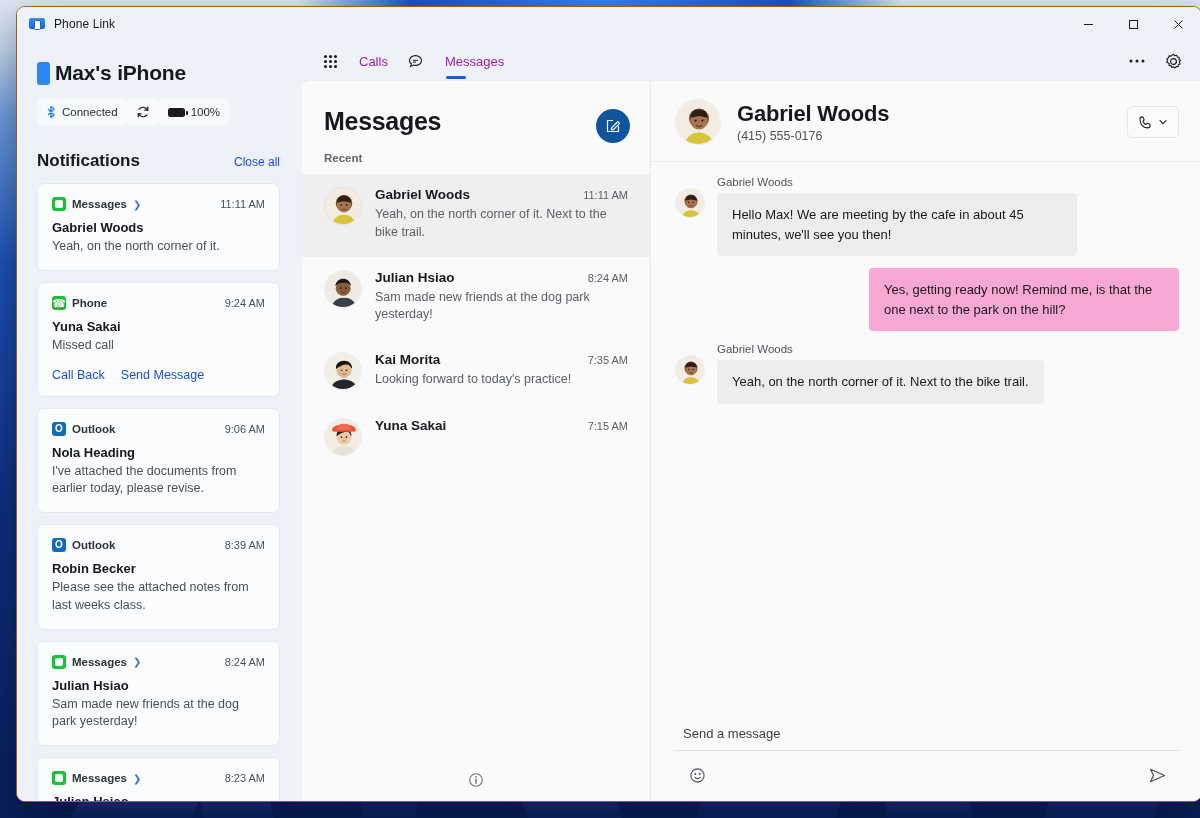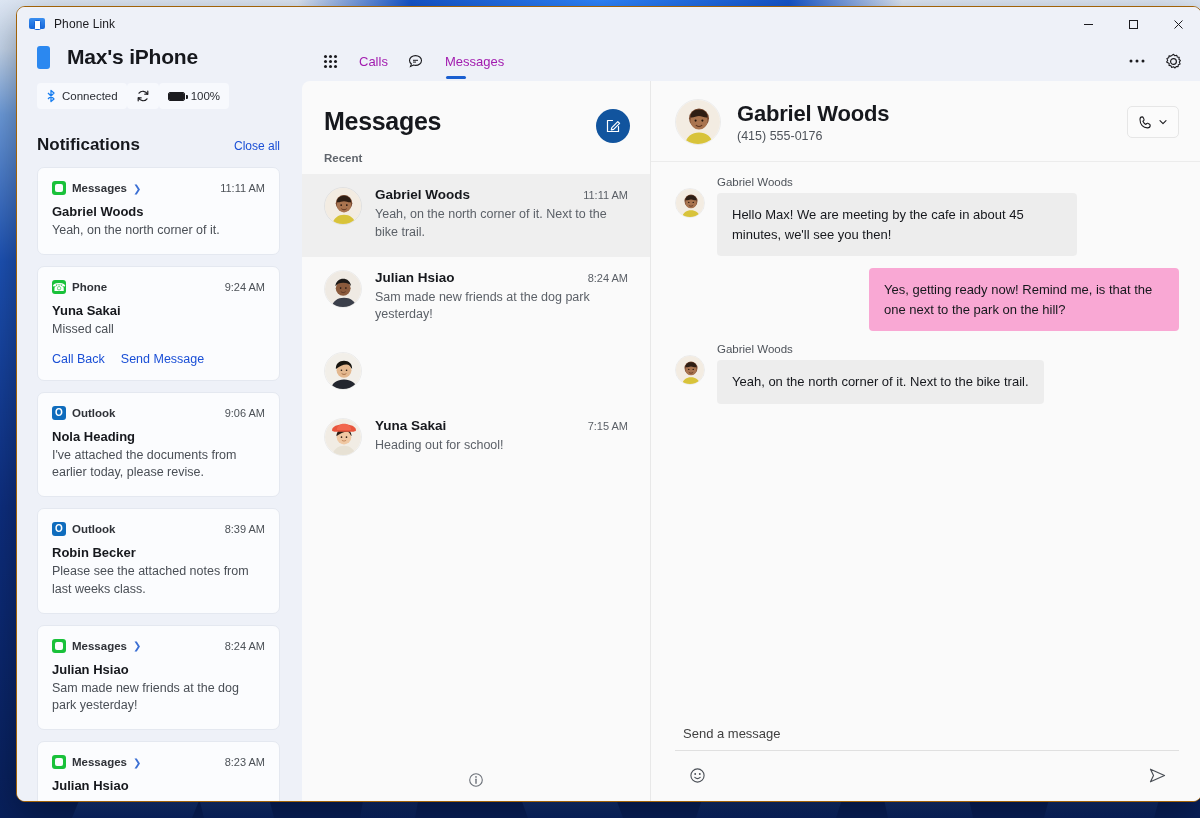--- a/index.html
+++ b/index.html
@@ -81,21 +81,21 @@
   
   .sidebar {
     width: 283px; flex: 0 0 283px;
     background: #eef1f8;
     display: flex; flex-direction: column;
     min-height: 0;
     padding-left: 20px;
   }
   .device-row {
     display: flex; align-items: center;
-    gap: 17px; margin-top: 4px;
+    gap: 5px; margin-top: 20px;
   }
   .phone-glyph {
     width: 13px; height: 23px; border-radius: 3px;
     background: #2b88f0; flex: 0 0 13px;
   }
   .device-name { font-size: 21px; font-weight: 600; color: #16181d; letter-spacing: -.2px; }
 
   .status-row {
     display: flex; align-items: center;
     margin-top: 14px; height: 26px; gap: 0;
@@ -524,41 +524,47 @@
                   <svg viewBox="0 0 46 46" width="38" height="38">
                     <rect width="46" height="46" fill="#f2efe9"></rect>
       <path d="M7 46c0-9 6.8-14 16-14s16 5 16 14z" fill="#23262e"></path>
       <circle cx="23" cy="21" r="9" fill="#e3b88f"></circle>
       <path d="M13.2 19.5c-.4-6.4 4-10 9.8-10s10.2 3.6 9.8 10c-1.6-2.2-3-5.2-6.2-5.6-3.6-.5-9 1.8-13.4 5.6z" fill="#16140f"></path>
       <circle cx="19.9" cy="20.9" r="1" fill="#241a12"></circle>
                     <circle cx="26.1" cy="20.9" r="1" fill="#241a12"></circle>
       <path d="M20.6 25.2c1.5 1.1 3.3 1.1 4.8 0" fill="none" stroke="#a06a42" stroke-width="1.05" stroke-linecap="round"></path>
                   </svg>
                 </div>
+     <div class="conv-main">
+       <div class="conv-row1">
+         <span class="conv-name">Kai Morita</span>
+         <span class="conv-time">7:35 AM</span>
+       </div>
+       <div class="conv-prev">Looking forward to today's practice!</div>
+     </div>
               </div>
               <div class="conv">
                 <div class="avatar">
                   <svg viewBox="0 0 46 46" width="38" height="38">
                     <rect width="46" height="46" fill="#f1ece4"></rect>
       <path d="M9 46c0-8.5 6.3-13.5 14-13.5S37 37.5 37 46z" fill="#e7e1d4"></path>
       <circle cx="23" cy="22" r="8.8" fill="#f0c8a3"></circle>
       <path d="M13.8 21c0-6 4-9.3 9.2-9.3s9.2 3.3 9.2 9.3c-1.5-1.2-2.2-4.4-4-5.2-2.8-1.3-9.8 1.6-14.4 5.2z" fill="#2b1d14"></path>
       <path d="M8.5 13.5c0-4.2 6.5-7 14.5-7s14.5 2.8 14.5 7c0 1.2-2 1.8-5 1.8H13.5c-3 0-5-.6-5-1.8z" fill="#e8553c"></path>
       <path d="M14.4 13.2c0-4.6 3.8-7.4 8.6-7.4s8.6 2.8 8.6 7.4z" fill="#f2674d"></path>
       <circle cx="20" cy="22" r="1" fill="#2a1a10"></circle>
                     <circle cx="26" cy="22" r="1" fill="#2a1a10"></circle>
       <path d="M20.8 26c1.4 1 3 1 4.4 0" fill="none" stroke="#c08257" stroke-width="1.05" stroke-linecap="round"></path>
                   </svg>
                 </div>
      <div class="conv-main">
        <div class="conv-row1">
          <span class="conv-name">Yuna Sakai</span>
          <span class="conv-time">7:15 AM</span>
        </div>
-       <div class="conv-prev">Heading out for school!</div>
      </div>
               </div>
             </div>
           <div class="list-foot">
             <div class="icon-btn">
               <svg width="16" height="16" viewBox="0 0 16 16">
                   <circle cx="8" cy="8" r="6.3" fill="none" stroke="#6b7078" stroke-width="1.1"></circle>
                   <path d="M8 7.2v4.1" stroke="#6b7078" stroke-width="1.4" stroke-linecap="round"></path>
                   <circle cx="8" cy="4.9" r=".85" fill="#6b7078"></circle>
                 </svg>

